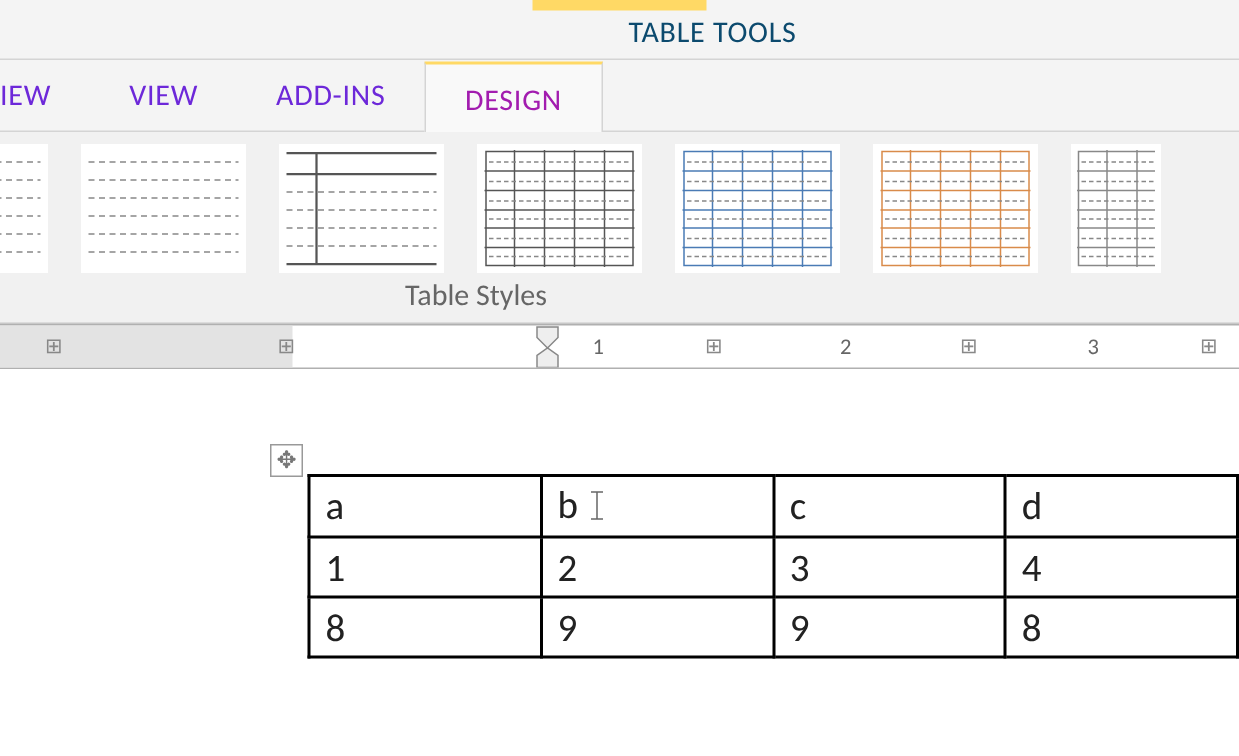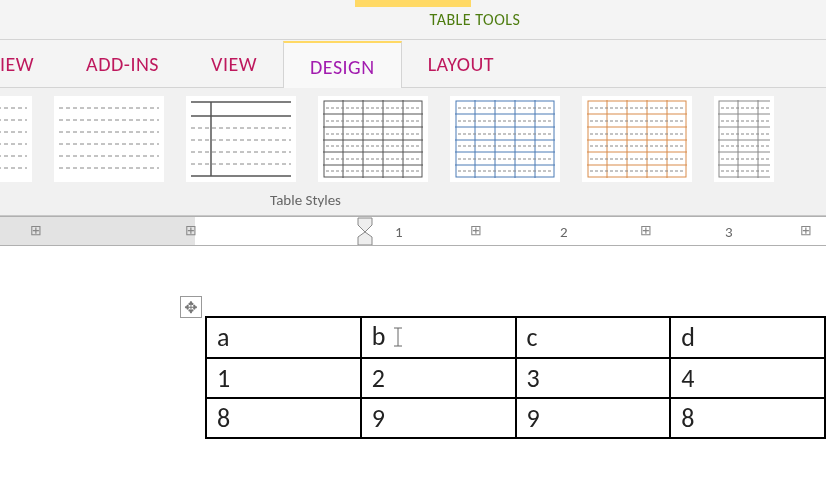--- a/index.html
+++ b/index.html
@@ -25,39 +25,39 @@
     width: 116px;
     height: 7px;
     background: #ffd965;
   }
   .context-title {
     position: absolute;
     left: 350px;
     top: 10px;
     width: 250px;
     text-align: center;
-    font-size: 16px;
-    color: #4d7c0f;
+    font-size: 20px;
+    color: #0c4a6e;
     letter-spacing: 0.5px;
   }
   
   .tabs-row {
     height: 48px;
     background: #f4f4f4;
     display: flex;
     align-items: center;
     border-bottom: 1px solid #d4d4d4;
     padding-left: 0;
   }
   .tab {
     padding: 0 26px;
     height: 48px;
     line-height: 48px;
     font-size: 20px;
-    color: #be185d;
+    color: #6d28d9;
     cursor: pointer;
     letter-spacing: 0.5px;
   }
   .tab.partial { padding-left: 0; padding-right: 26px; }
   .tab.active {
     background: #f9f9f9;
     color: #a21caf;
     border-left: 1px solid #d4d4d4;
     border-right: 1px solid #d4d4d4;
     border-top: 2px solid #ffd965;
@@ -86,21 +86,21 @@
     flex-shrink: 0;
     cursor: pointer;
     padding: 4px;
   }
   .style-thumb.partial-left { margin-left: -78px; }
   .style-thumb.partial-right { width: 60px; overflow: hidden; }
   .group-label {
     position: absolute;
     left: 270px;
     bottom: 6px;
-    font-size: 15px;
+    font-size: 20px;
     color: #666;
   }
   
   .style-thumb svg { width: 100%; height: 100%; display:block; }
 
   
   .ruler {
     height: 30px;
     background: #fff;
     border-top: 1px solid #b0b0b0;
@@ -180,24 +180,23 @@
 </head>
 <body>
 
 <div class="top-area">
   <div class="context-block"></div>
   <div class="context-title">TABLE TOOLS</div>
 </div>
 
 <div class="tabs-row">
   <div class="tab partial">IEW</div>
+  <div class="tab">VIEW</div>
   <div class="tab">ADD-INS</div>
-  <div class="tab">VIEW</div>
   <div class="tab active">DESIGN</div>
-  <div class="tab">LAYOUT</div>
 </div>
 
 <div class="ribbon">
   <div class="styles-row">
 
     <div class="style-thumb partial-left">
       <svg viewBox="0 0 100 78">
         <g stroke="#888" stroke-width="0" fill="#888">
           <g font-size="0">
 

